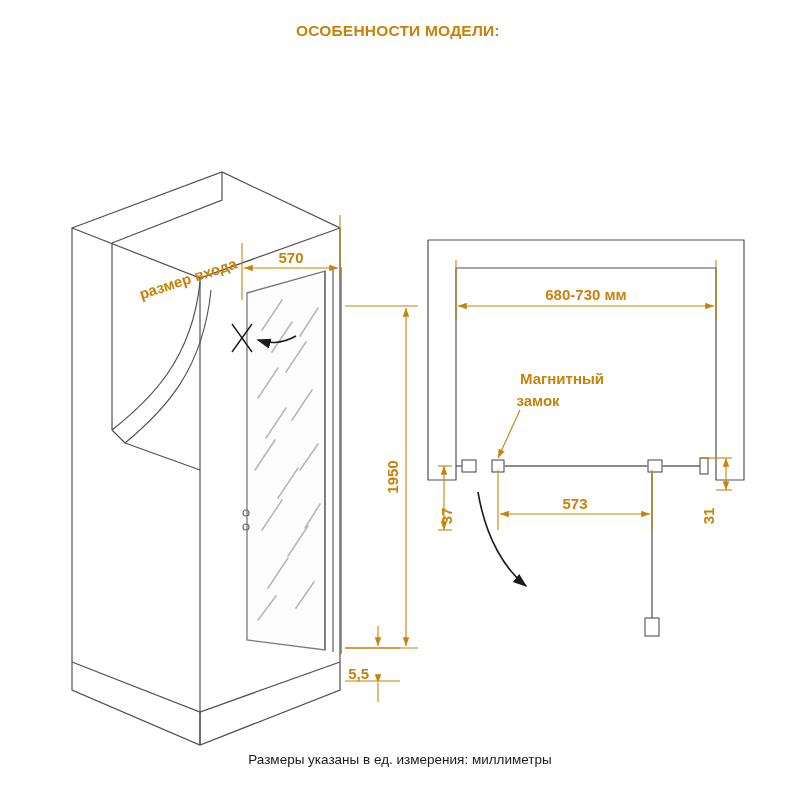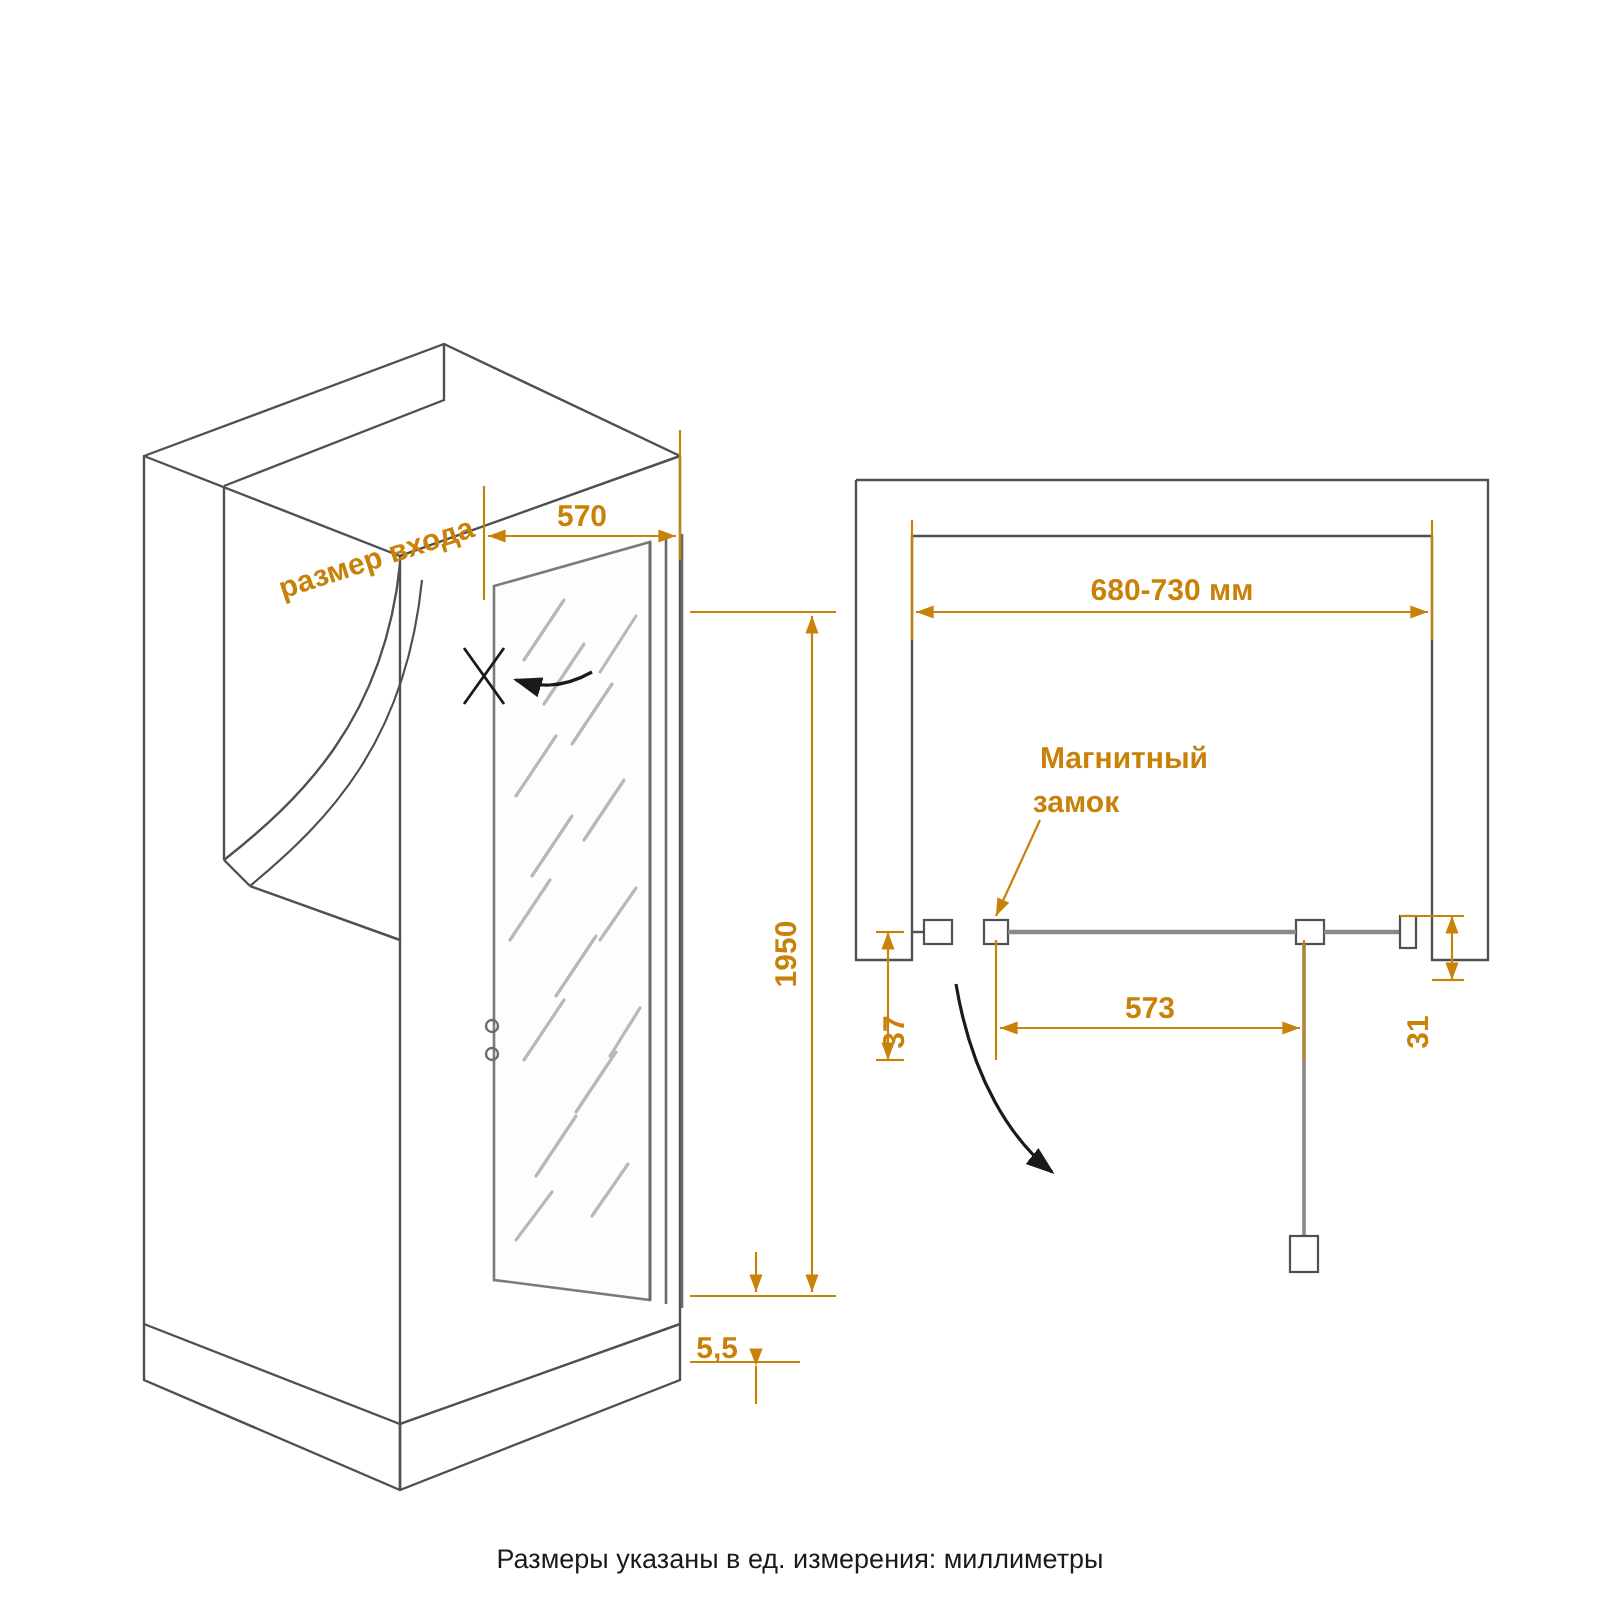--- a/index.html
+++ b/index.html
@@ -56,40 +56,40 @@
     color: #1a1a1a;
   }
   .footnote {
     position: absolute;
     left: 0;
     top: 752px;
     width: 800px;
     text-align: center;
     font-size: 13.5px;
     color: #1a1a1a;
-    margin-top: 20px;
   }
   svg.diagram {
     position: absolute;
     left: 0;
     top: 0;
   }
   .lbl {
     font-family: "Liberation Sans", sans-serif;
     font-size: 15px;
     font-weight: bold;
     fill: #c8820a;
   }
 </style>
 </head>
 <body>
 
 <div id="root">
 
   <div class="features">
+    <div class="features-title">ОСОБЕННОСТИ МОДЕЛИ:</div>
   </div>
 
   <svg class="diagram" width="800" height="800" viewBox="0 0 800 800">
     <defs>
       <marker id="arrA" markerWidth="9" markerHeight="9" refX="8" refY="3" orient="auto" markerUnits="strokeWidth">
         <path d="M0,0 L8,3 L0,6 z" fill="#c8820a"></path>
       </marker>
       <marker id="arrB" markerWidth="9" markerHeight="9" refX="1" refY="3" orient="auto" markerUnits="strokeWidth">
         <path d="M9,0 L1,3 L9,6 z" fill="#c8820a"></path>
       </marker>

